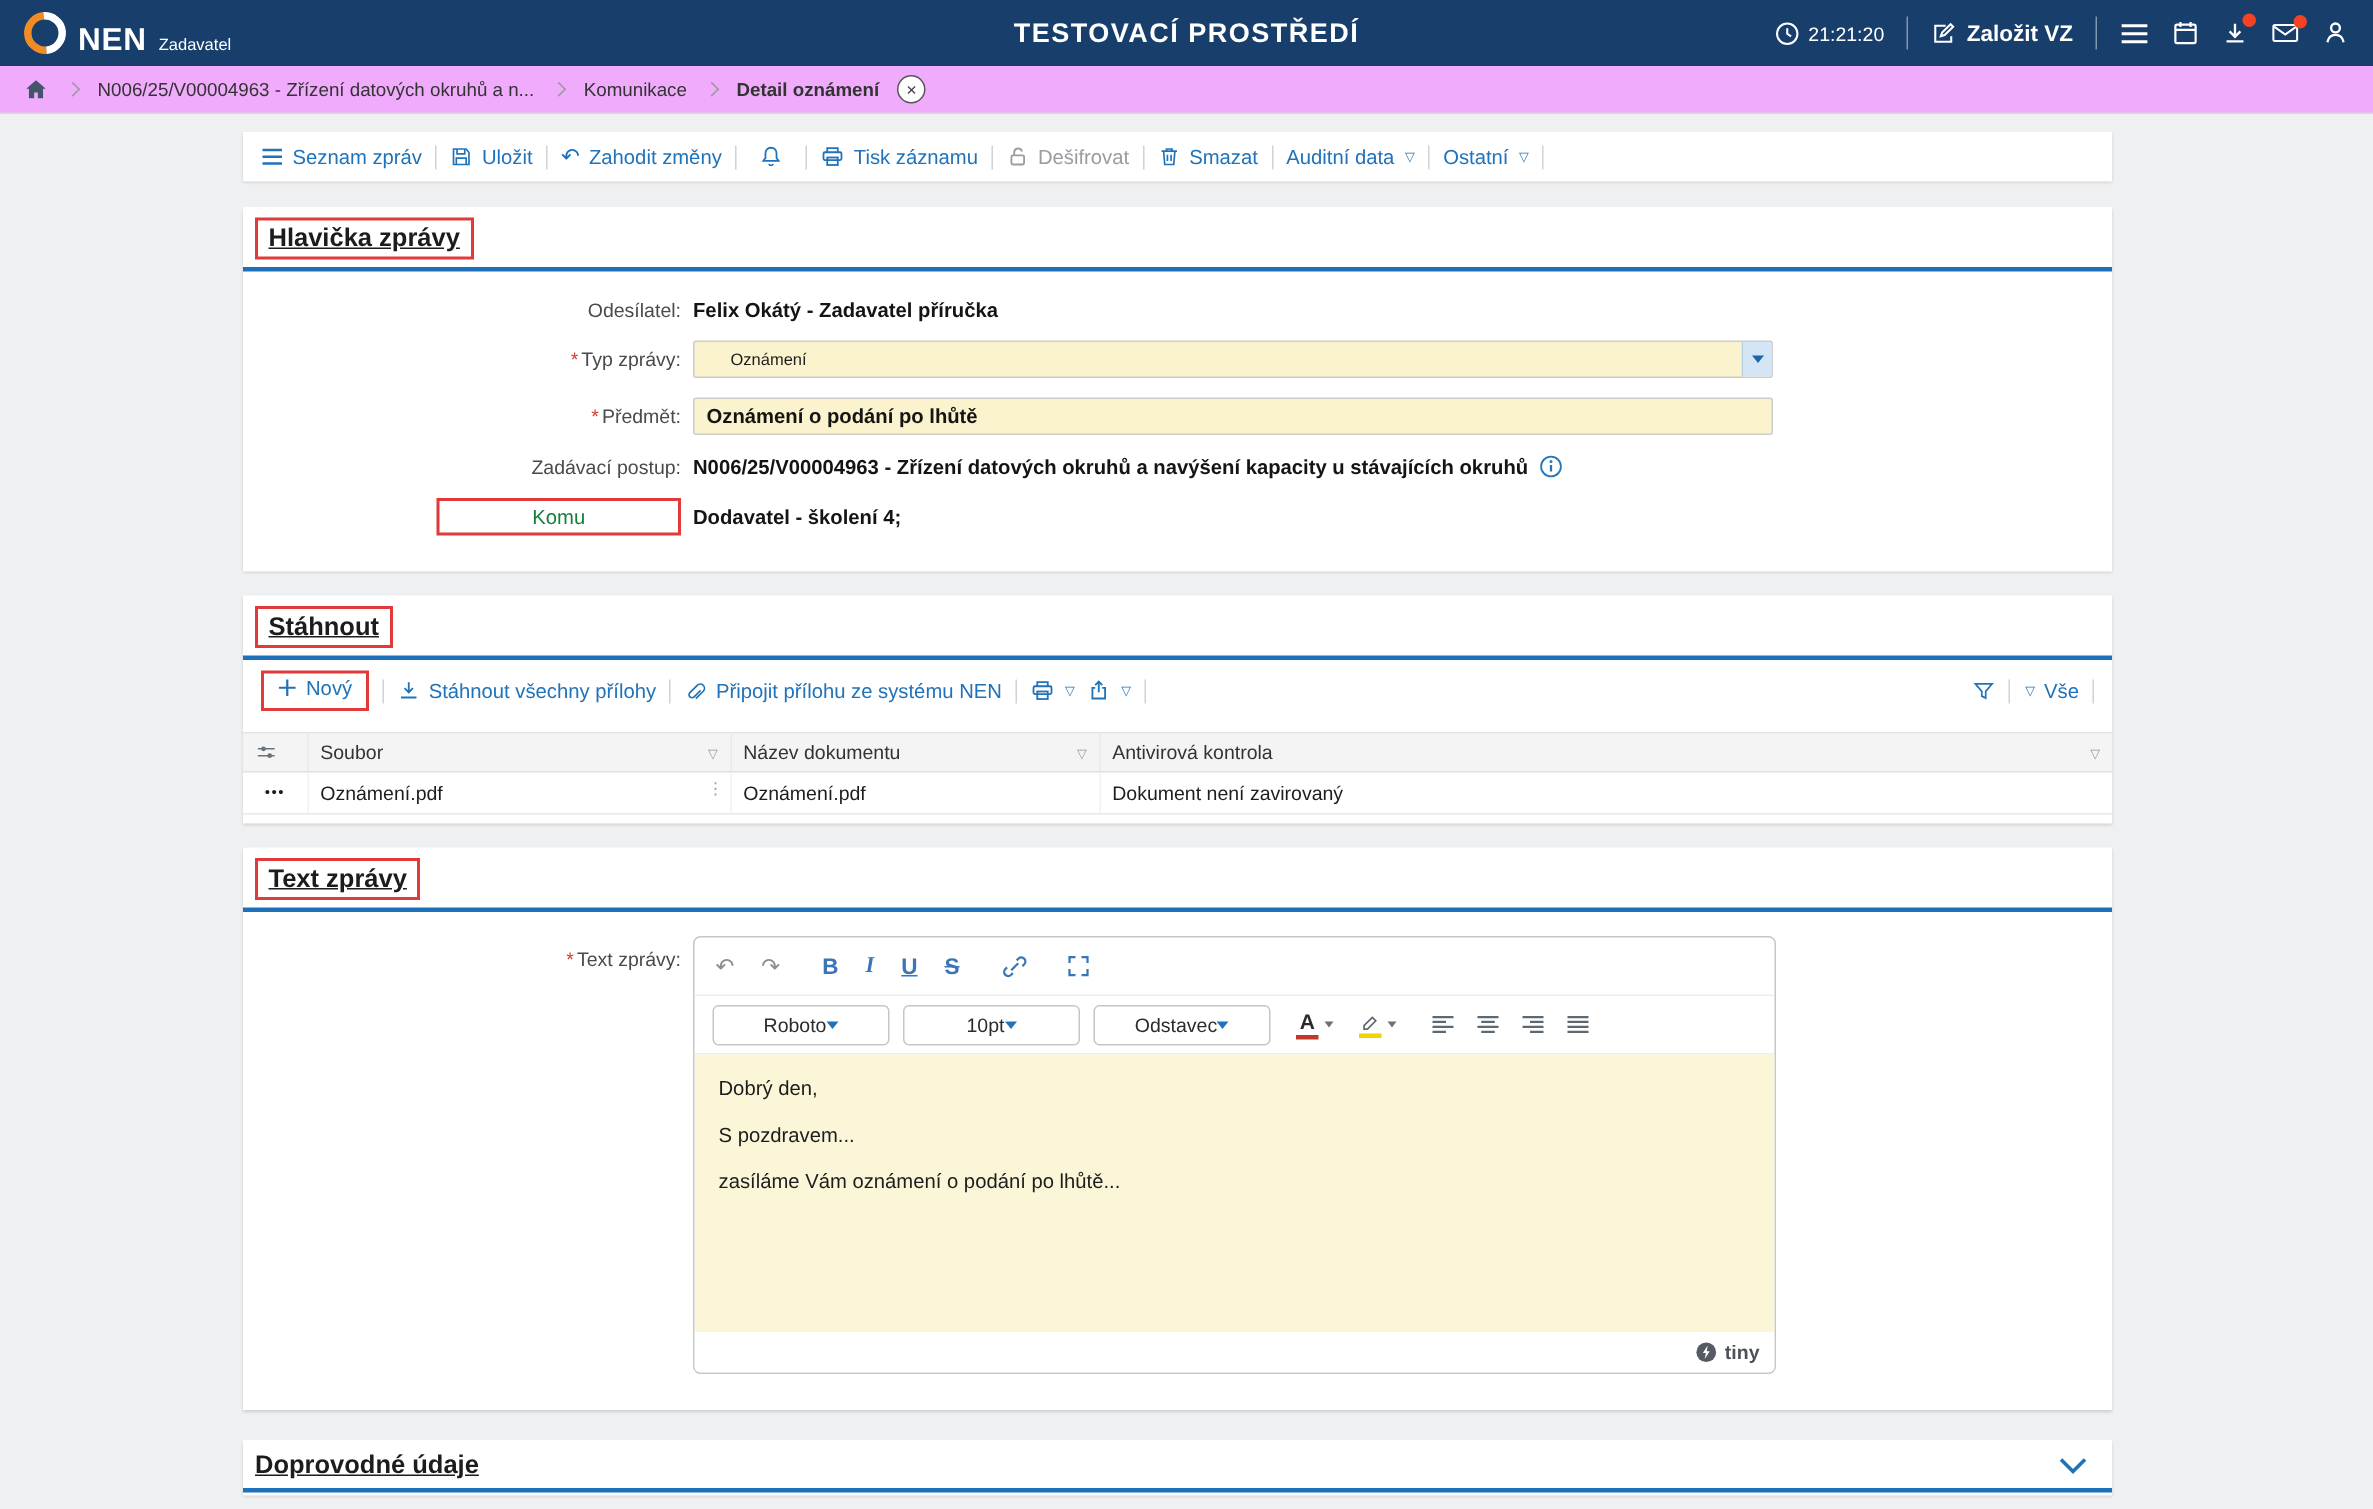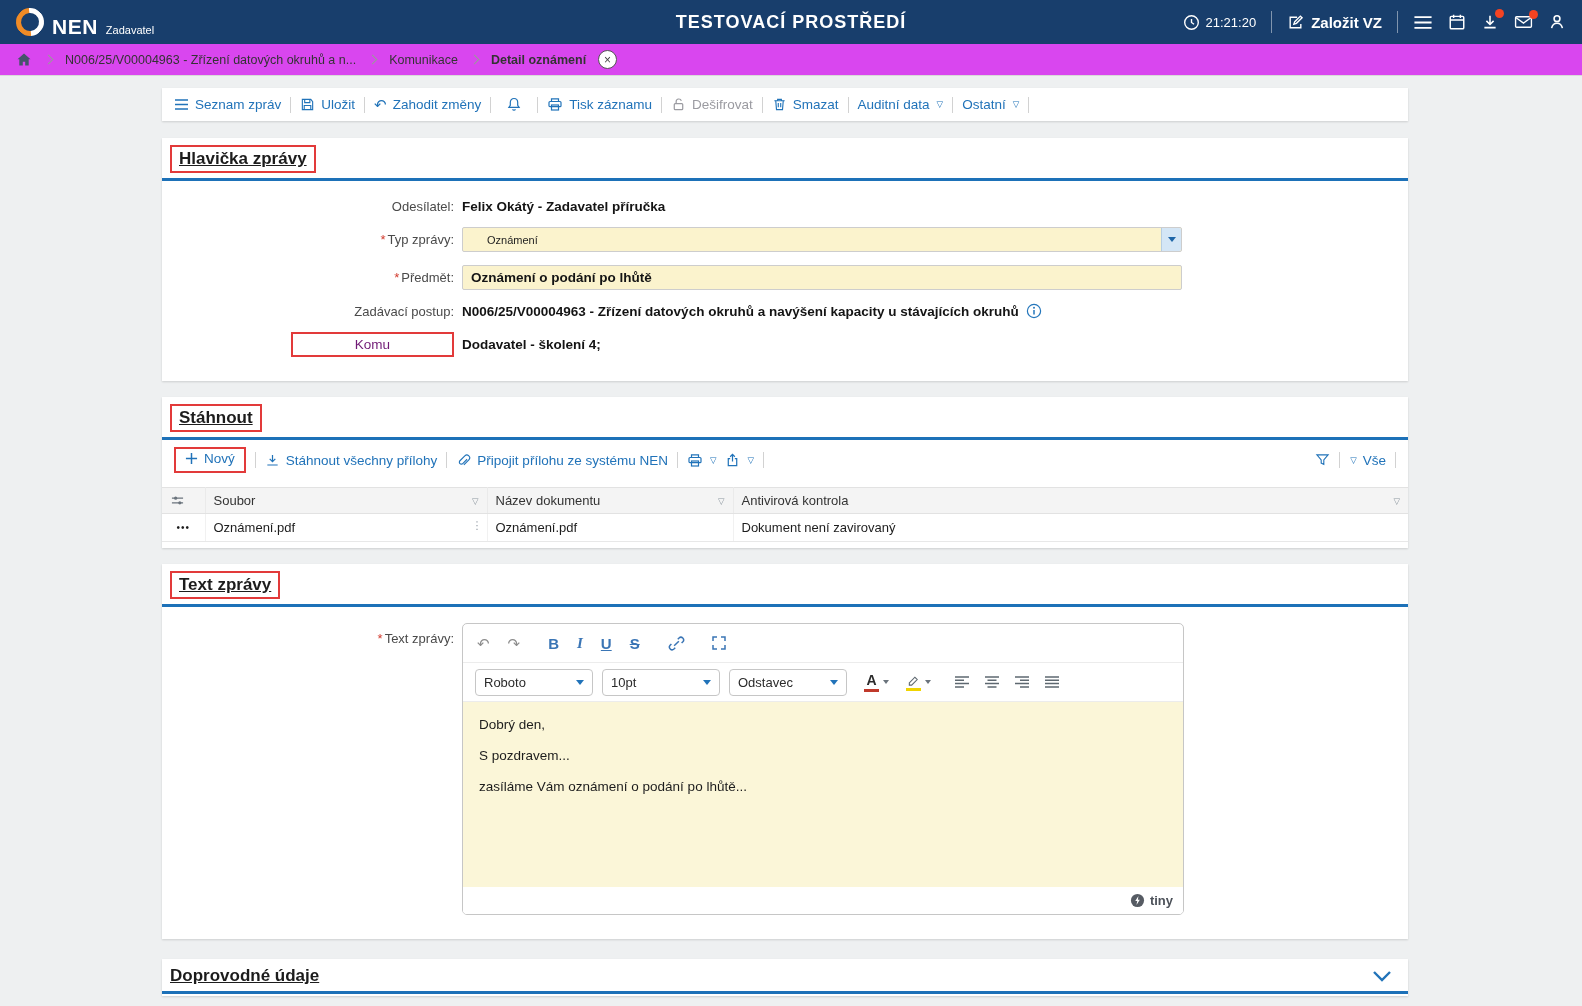--- a/index.html
+++ b/index.html
@@ -17,21 +17,21 @@
   .brand-sub{font-size:11px;line-height:1;padding-bottom:1px;}
   .env-title{position:absolute;left:50%;transform:translateX(-50%);font-size:18px;font-weight:bold;letter-spacing:1px;}
   .tb-right{margin-left:auto;display:flex;align-items:center;gap:15px;}
   .time{display:flex;align-items:center;gap:6px;font-size:13px;}
   .vsep{width:1px;height:22px;background:rgba(255,255,255,.45);}
   .createvz{display:flex;align-items:center;gap:7px;background:none;border:none;color:#fff;font-size:15px;font-weight:bold;cursor:pointer;padding:0;}
   .hbtn{position:relative;background:none;border:none;color:#fff;padding:0;cursor:pointer;display:flex;align-items:center;}
   .badge-dot{position:absolute;top:-4px;right:-5px;width:9px;height:9px;border-radius:50%;background:#f44322;}
 
   
-  .crumbs{height:31px;background:#d946ef;border-bottom:1px solid #d9d9d9;display:flex;align-items:center;gap:10px;padding:0 16px;font-size:12.5px;color:#333;}
+  .crumbs{height:31px;background:#f0abfc;border-bottom:1px solid #d9d9d9;display:flex;align-items:center;gap:10px;padding:0 16px;font-size:12.5px;color:#333;}
   .crumb{color:#333;text-decoration:none;cursor:pointer;}
   .crumb.current{font-weight:bold;}
   .crumb-sep{width:6px;height:6px;border-right:1.6px solid #9a9a9a;border-top:1.6px solid #9a9a9a;transform:rotate(45deg);margin:0 3px;}
   .crumb-close{width:17px;height:17px;border:1.2px solid #555;border-radius:50%;display:flex;align-items:center;justify-content:center;font-size:12px;color:#444;cursor:pointer;line-height:1;background:#fff;margin-left:2px;}
 
   
   .content{width:1246px;margin:12px 0 0 162px;}
   .card{background:#fff;box-shadow:0 1px 2px rgba(0,0,0,.14);}
 
   
@@ -57,21 +57,21 @@
   .fvalue{font-size:13.5px;color:#141414;}
   .bold{font-weight:bold;}
   .yellow-field{width:720px;box-sizing:border-box;height:25px;background:#fbf3cd;border:1px solid #cdcdcd;border-radius:2px;}
   input.yellow-field{font-family:inherit;font-size:13.5px;font-weight:bold;color:#141414;padding:0 8px;}
   .combo{display:flex;align-items:center;justify-content:space-between;cursor:pointer;}
   .combo-text{font-weight:normal;font-size:11px;padding-left:24px;}
   .combo-btn{width:19px;height:23px;background:#d4e6f6;border-left:1px solid #b6cde2;display:flex;align-items:center;justify-content:center;border-radius:0 2px 2px 0;}
   .combo-btn::after{content:"";border-left:4px solid transparent;border-right:4px solid transparent;border-top:5px solid #1f66a8;}
   .postup-wrap{display:flex;align-items:center;gap:7px;}
   .komu-annot{width:159px;text-align:center;padding:2px 0;}
-  .komu-btn{background:none;border:none;color:#701a75;font-size:13.5px;cursor:pointer;}
+  .komu-btn{background:none;border:none;color:#15803d;font-size:13.5px;cursor:pointer;}
 
   
   .att-toolbar{display:flex;align-items:center;gap:9px;padding:7px 12px 6px;}
   .att-right{margin-left:auto;display:flex;align-items:center;gap:9px;}
   .annot-novy{padding:2px 9px;}
   table.att{width:100%;border-collapse:collapse;font-size:13px;margin-top:8px;}
   .att th{background:#f4f4f4;border-top:1px solid #e2e2e2;border-bottom:1px solid #e2e2e2;border-right:1px solid #eaeaea;padding:5px 8px;font-weight:normal;color:#333;text-align:left;}
   .att td{padding:6px 8px;border-bottom:1px solid #e8e8e8;border-right:1px solid #f1f1f1;color:#1d1d1d;}
   .att th:last-child,.att td:last-child{border-right:none;}
   .th-flex{display:flex;align-items:center;justify-content:space-between;}
@@ -85,21 +85,21 @@
   .texts-form .flabel{margin-top:8px;}
   .editor{width:720px;border:1px solid #c6c6c6;border-radius:5px;background:#fff;overflow:hidden;}
   .ed-row{display:flex;align-items:center;padding:5px 12px;border-bottom:1px solid #ececec;gap:14px;min-height:28px;}
   .ed-ic{background:none;border:none;cursor:pointer;color:#3a75b5;display:flex;align-items:center;padding:2px;}
   .ed-ic.gray{color:#8d8d8d;}
   .ed-letter{font-size:15px;font-weight:bold;line-height:1;}
   .ed-letter.it{font-style:italic;font-family:"Liberation Serif",serif;}
   .ed-letter.un{text-decoration:underline;}
   .ed-letter.st{text-decoration:line-through;}
   .ed-row2{gap:9px;}
-  .ed-select{display:inline-flex;align-items:center;justify-content:space-between;width:118px;height:27px;border:1px solid #c6c6c6;border-radius:4px;padding:0 8px;font-size:13px;color:#2b2b2b;cursor:pointer;box-sizing:border-box;background:#fff;}
+  .ed-select{display:inline-flex;align-items:center;justify-content:center;width:118px;height:27px;border:1px solid #c6c6c6;border-radius:4px;padding:0 8px;font-size:13px;color:#2b2b2b;cursor:pointer;box-sizing:border-box;background:#fff;}
   .sel-caret{border-left:4px solid transparent;border-right:4px solid transparent;border-top:5px solid #2173b9;}
   .tool-color{display:inline-flex;flex-direction:column;align-items:center;background:none;border:none;cursor:pointer;padding:1px 2px;margin-left:6px;}
   .color-a{font-size:14px;font-weight:bold;color:#2b2b2b;line-height:1;}
   .color-bar{display:block;height:3px;width:15px;margin-top:2px;}
   .bar-red{background:#c0392b;}
   .bar-yellow{background:#f0d400;}
   .mini-caret{border-left:3.5px solid transparent;border-right:3.5px solid transparent;border-top:4.5px solid #6a737c;margin-left:2px;align-self:center;}
   .cc-wrap{display:inline-flex;align-items:center;}
   .align-group{display:inline-flex;gap:10px;margin-left:12px;}
   .ed-content{background:#fbf6d8;padding:15px 16px;min-height:155px;font-size:13.5px;color:#1d1d1d;cursor:text;}

